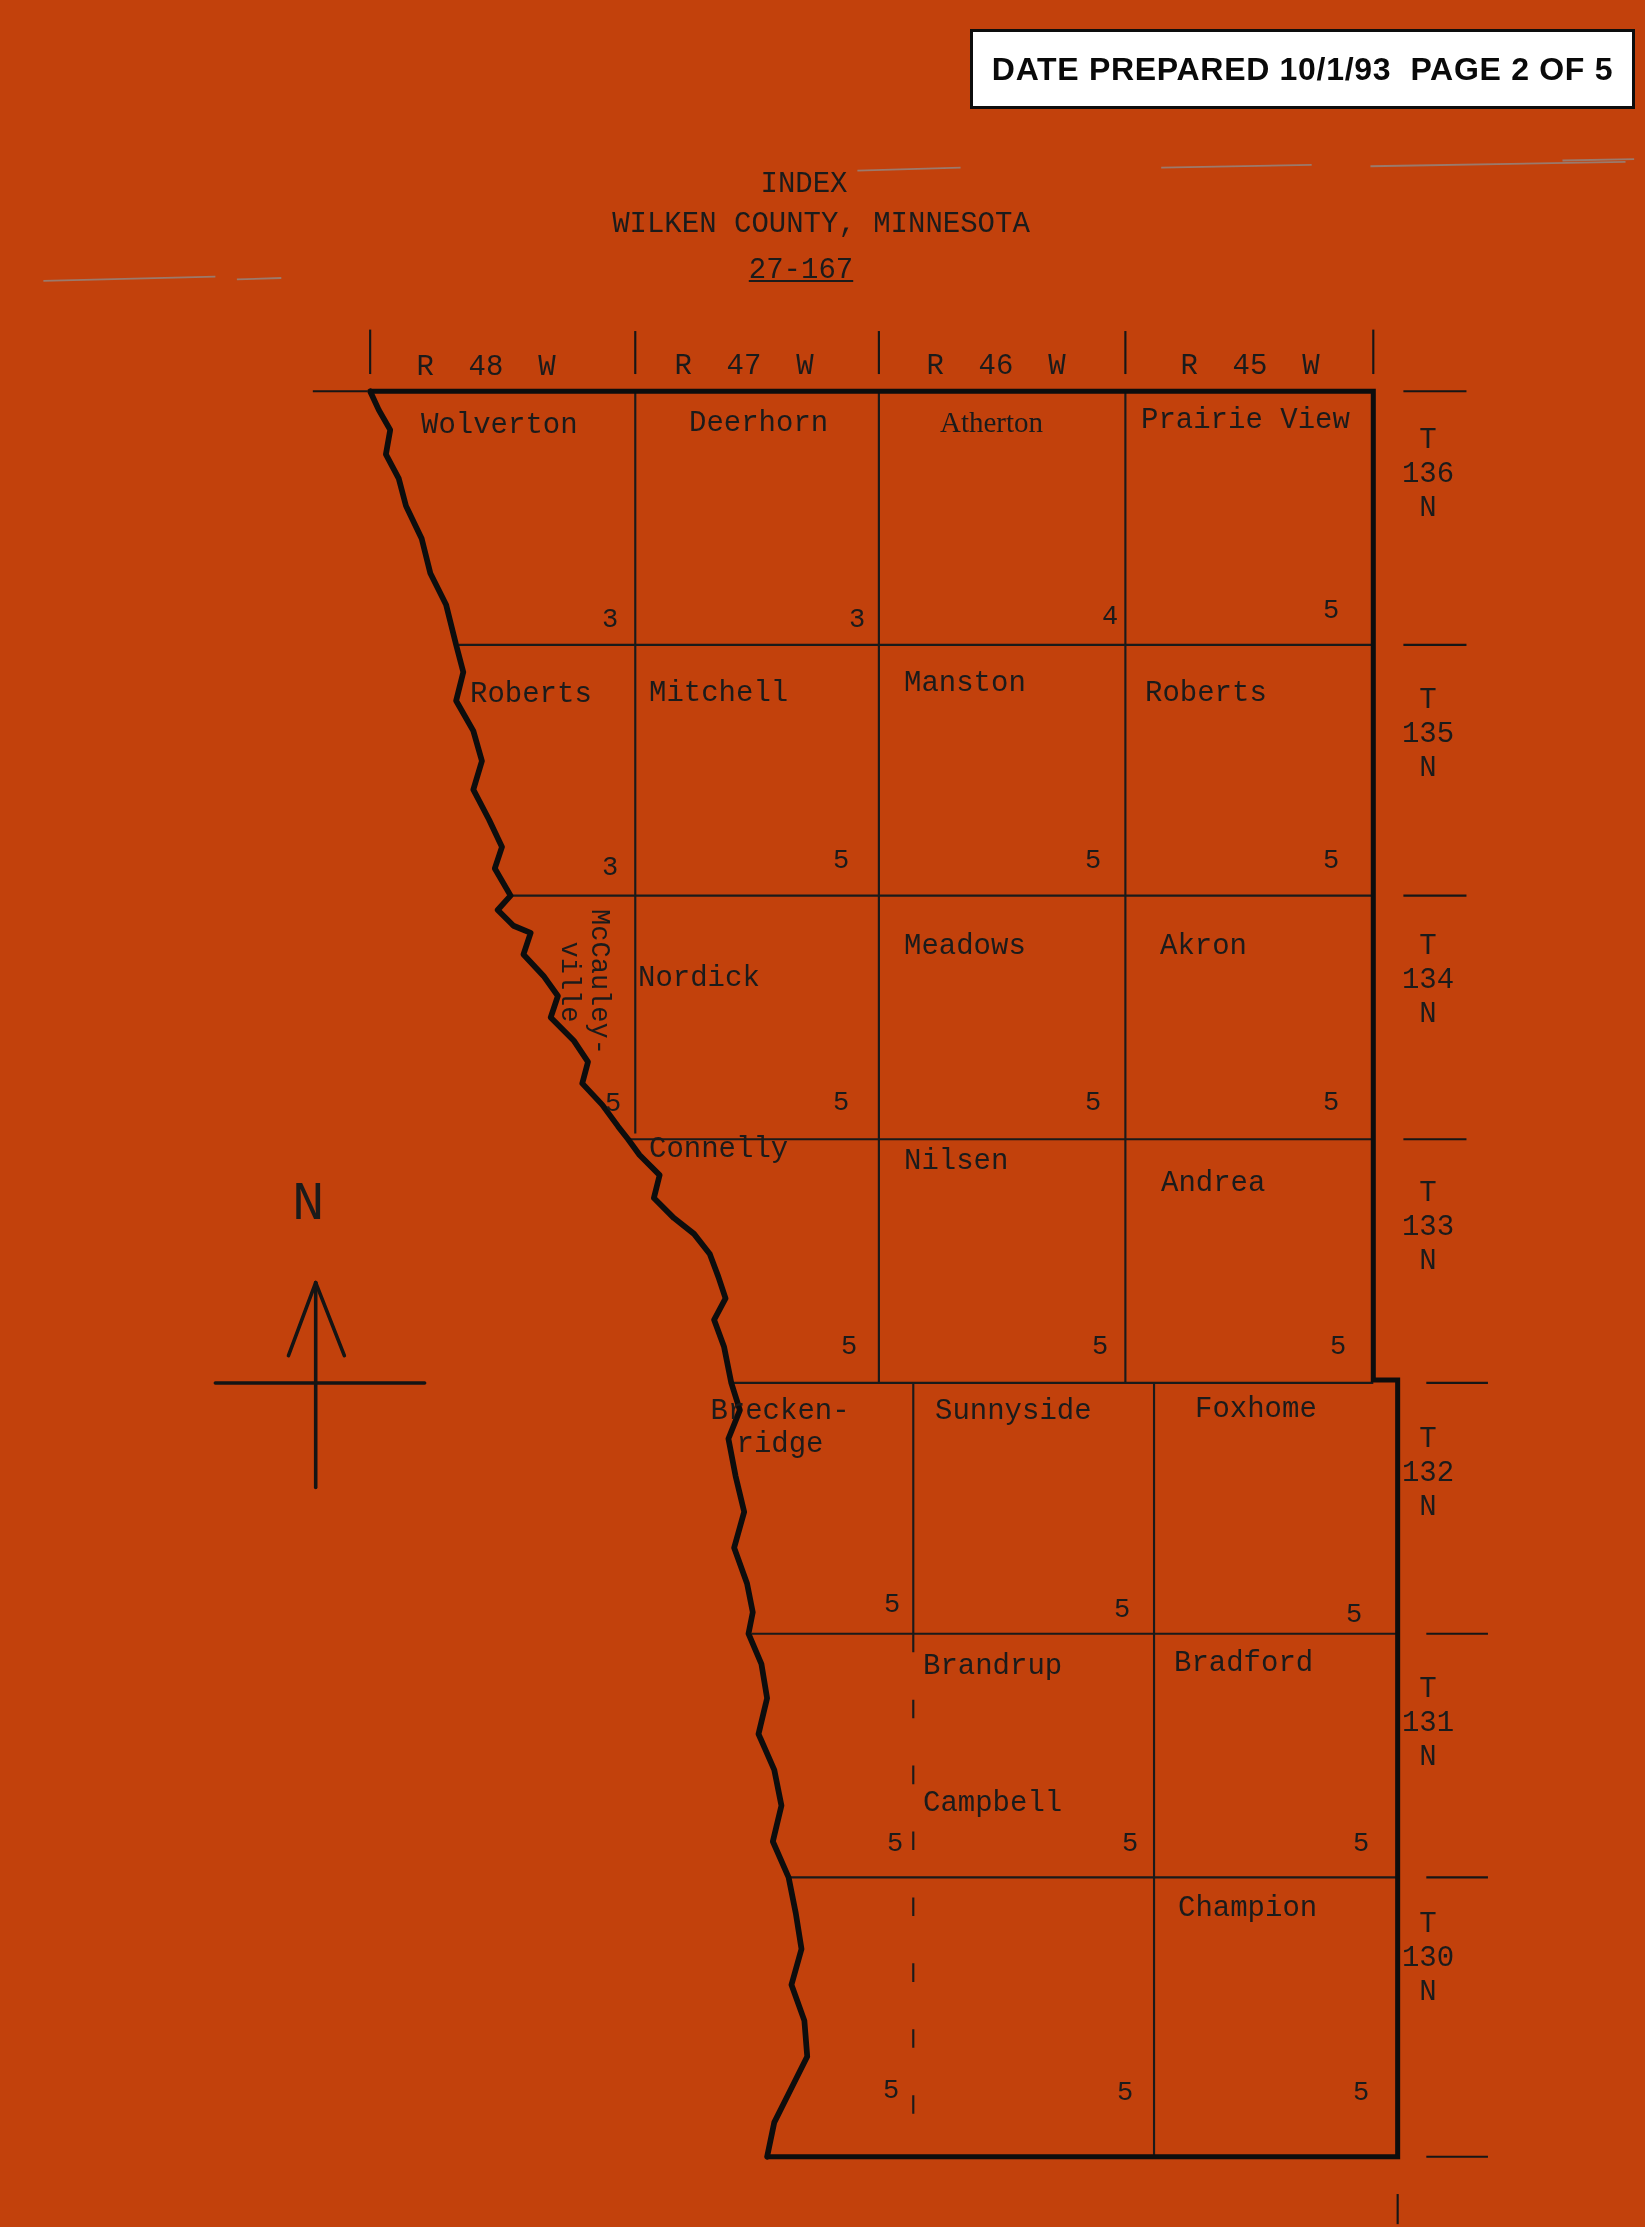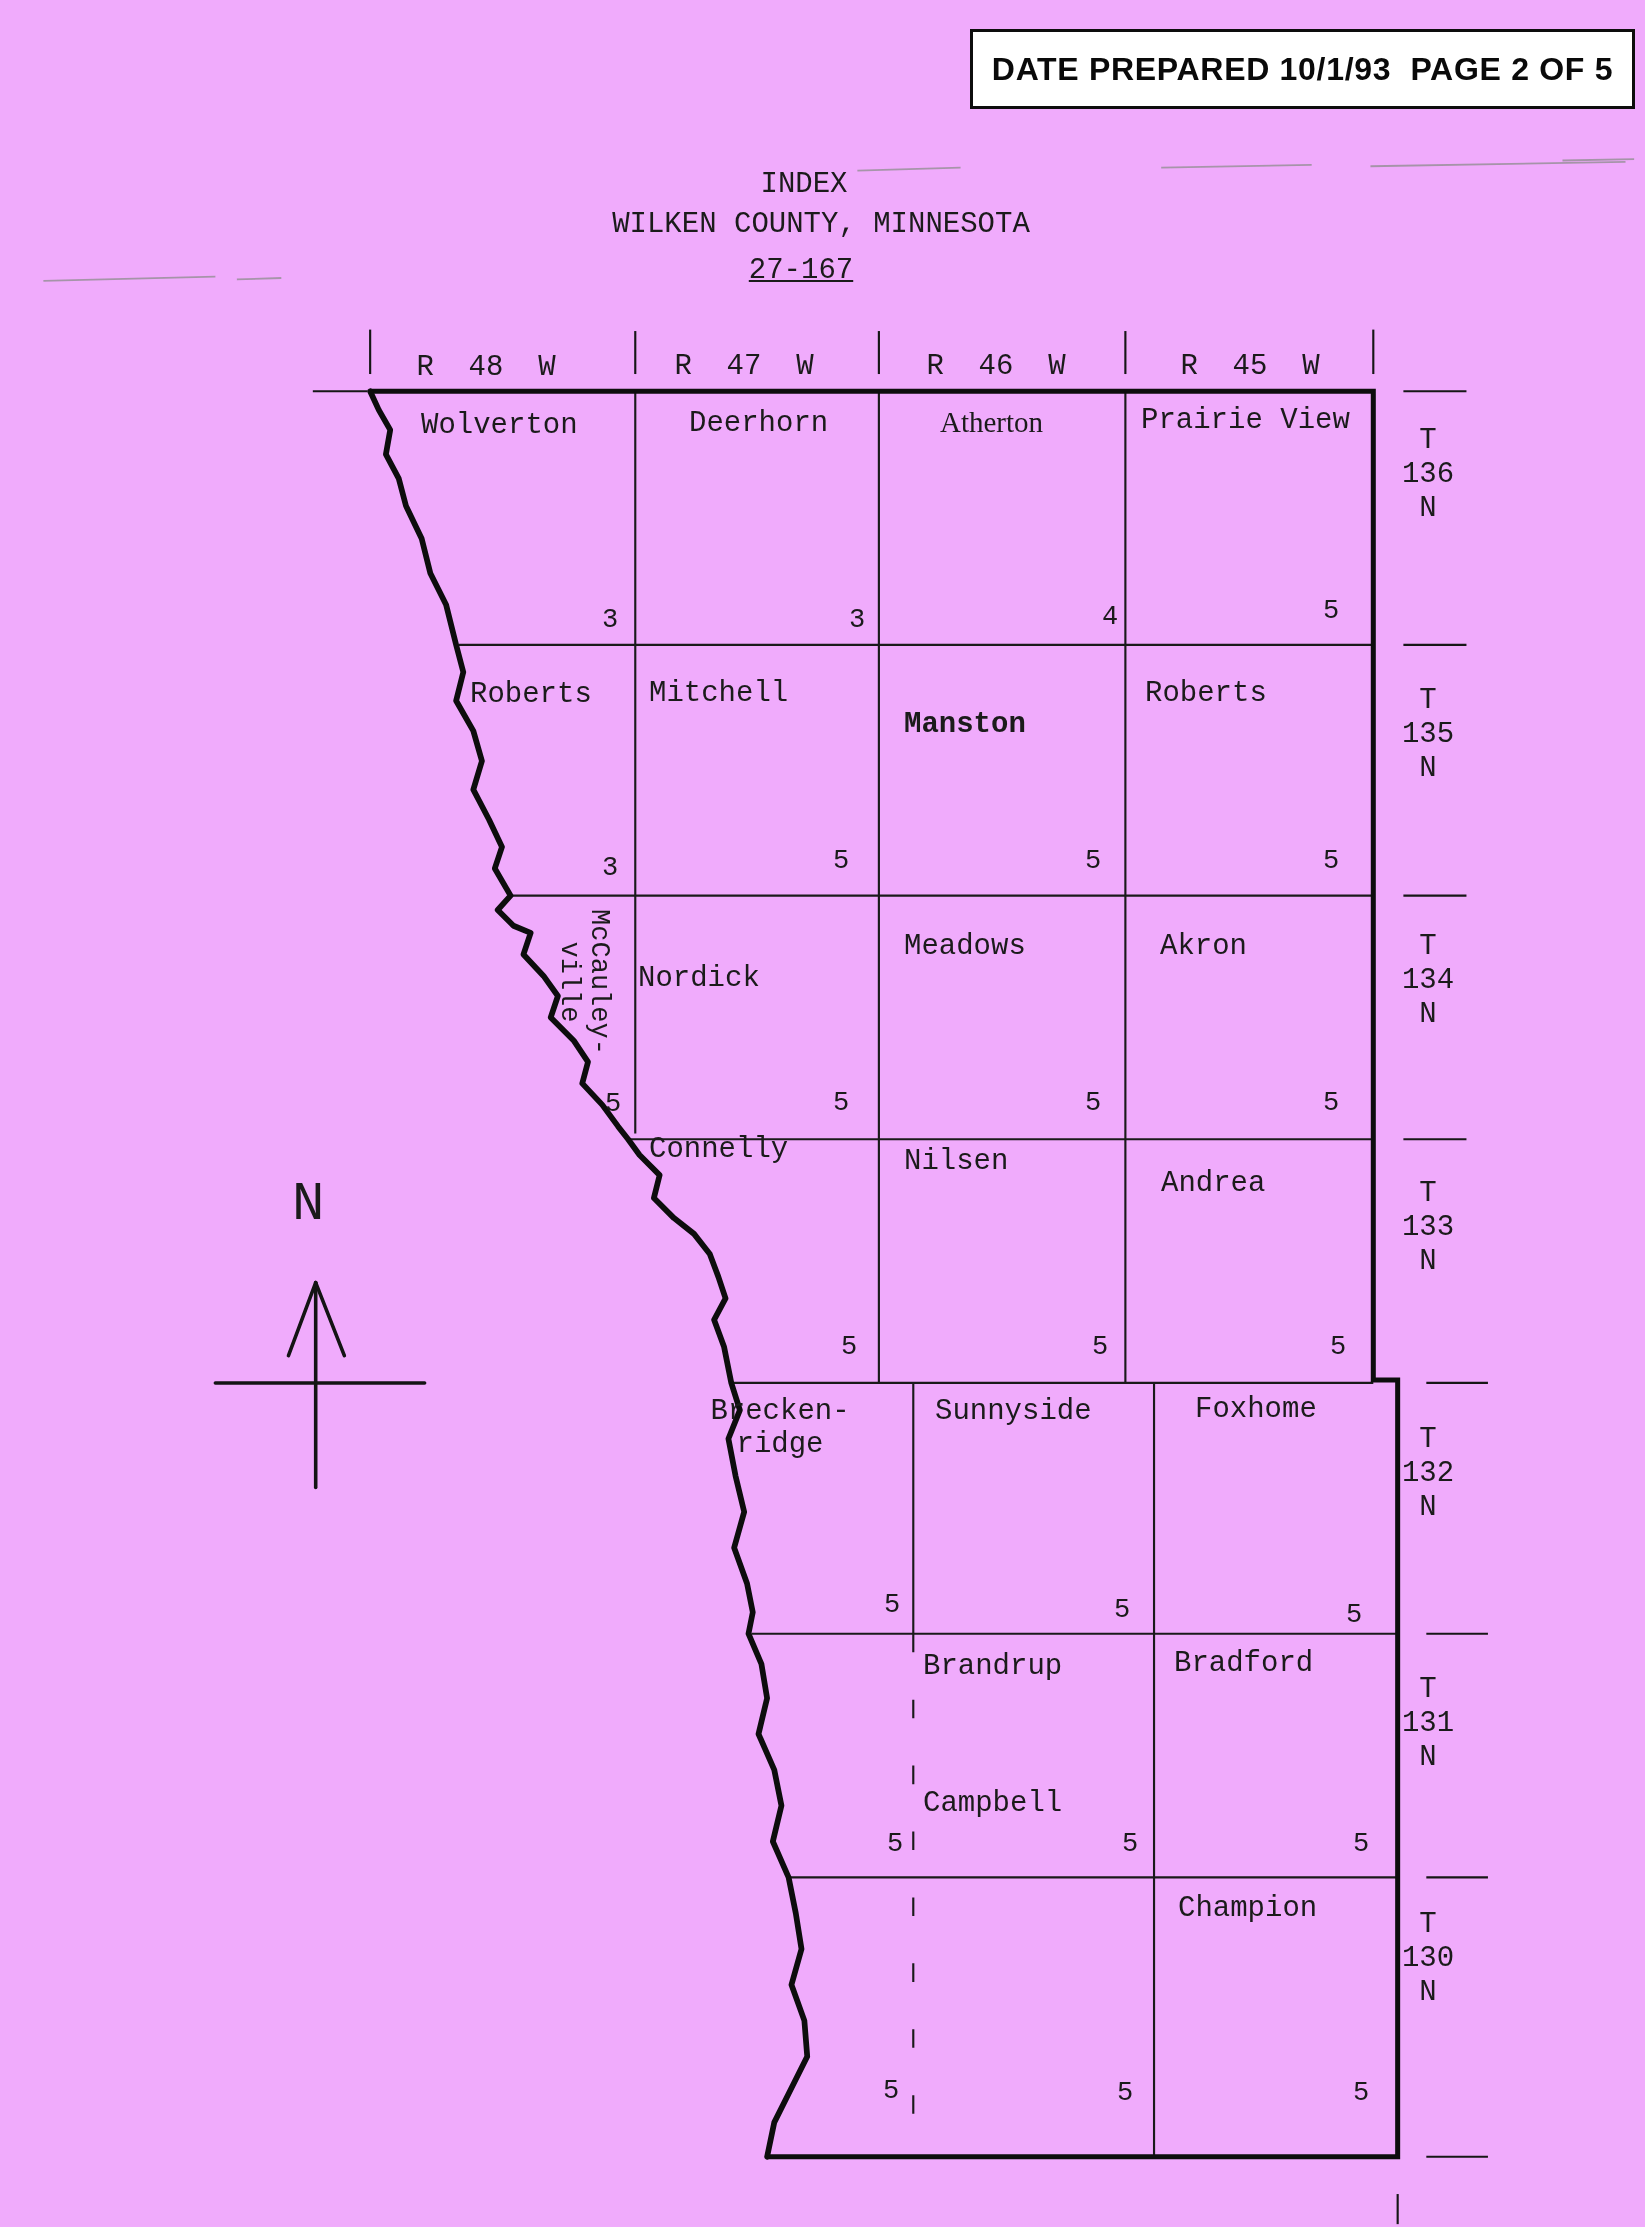--- a/index.html
+++ b/index.html
@@ -1,16 +1,16 @@
 <!DOCTYPE html>
 <html style="font-size:11.5px"><head>
 <meta charset="utf-8">
 <style>
   html,body{margin:0;padding:0;background:#f3f2ee;}
-  #page{position:relative;width:1646px;height:2227px;background:#f0abfc;overflow:hidden;
+  #page{position:relative;width:1646px;height:2227px;background:#c2410c;overflow:hidden;
         font-family:"Liberation Mono","DejaVu Sans Mono",monospace;color:#1b1b1b;}
   .t{position:absolute;font-size:29px;line-height:1.15;white-space:pre;}
   .num{font-size:27px;}
   .center{transform:translateX(-50%);text-align:center;}
   .twp{transform:translateX(-50%);text-align:center;line-height:1.18;}
   .rot{transform:translate(-50%,-50%) rotate(90deg);text-align:center;font-size:27px;line-height:1.12;}
   .compass-n{font-size:54px;}
   .hdr-box{position:absolute;left:970px;top:29px;width:665px;height:80px;border:3.6px solid #0d0d0d;
            display:flex;align-items:center;justify-content:center;background:#ffffff;box-sizing:border-box;}
   .hdr-text{font-family:"Liberation Sans","DejaVu Sans",sans-serif;font-weight:700;font-size:32px;
@@ -122,21 +122,21 @@
 
   <div class="t compass-n" style="left:292px;top:1174px;">N</div>
 
   <div class="t" style="left:421px;top:409px;">Wolverton</div>
   <div class="t" style="left:689px;top:407px;">Deerhorn</div>
   <div class="t" style="left:940px;top:406px;font-family:Liberation Serif, serif;">Atherton</div>
   <div class="t" style="left:1141px;top:404px;">Prairie View</div>
 
   <div class="t" style="left:470px;top:678px;">Roberts</div>
   <div class="t" style="left:649px;top:677px;">Mitchell</div>
-  <div class="t" style="left:904px;top:708px;font-weight:bold;">Manston</div>
+  <div class="t" style="left:904px;top:667px;">Manston</div>
   <div class="t" style="left:1145px;top:677px;">Roberts</div>
 
   <div class="t rot" style="left:584px;top:982px;">McCauley-
 ville</div>
   <div class="t" style="left:638px;top:932px;margin-top:30px;">Nordick</div>
   <div class="t" style="left:904px;top:930px;">Meadows</div>
   <div class="t" style="left:1160px;top:930px;">Akron</div>
 
   <div class="t" style="left:649px;top:1133px;">Connelly</div>
   <div class="t" style="left:904px;top:1145px;">Nilsen</div>

